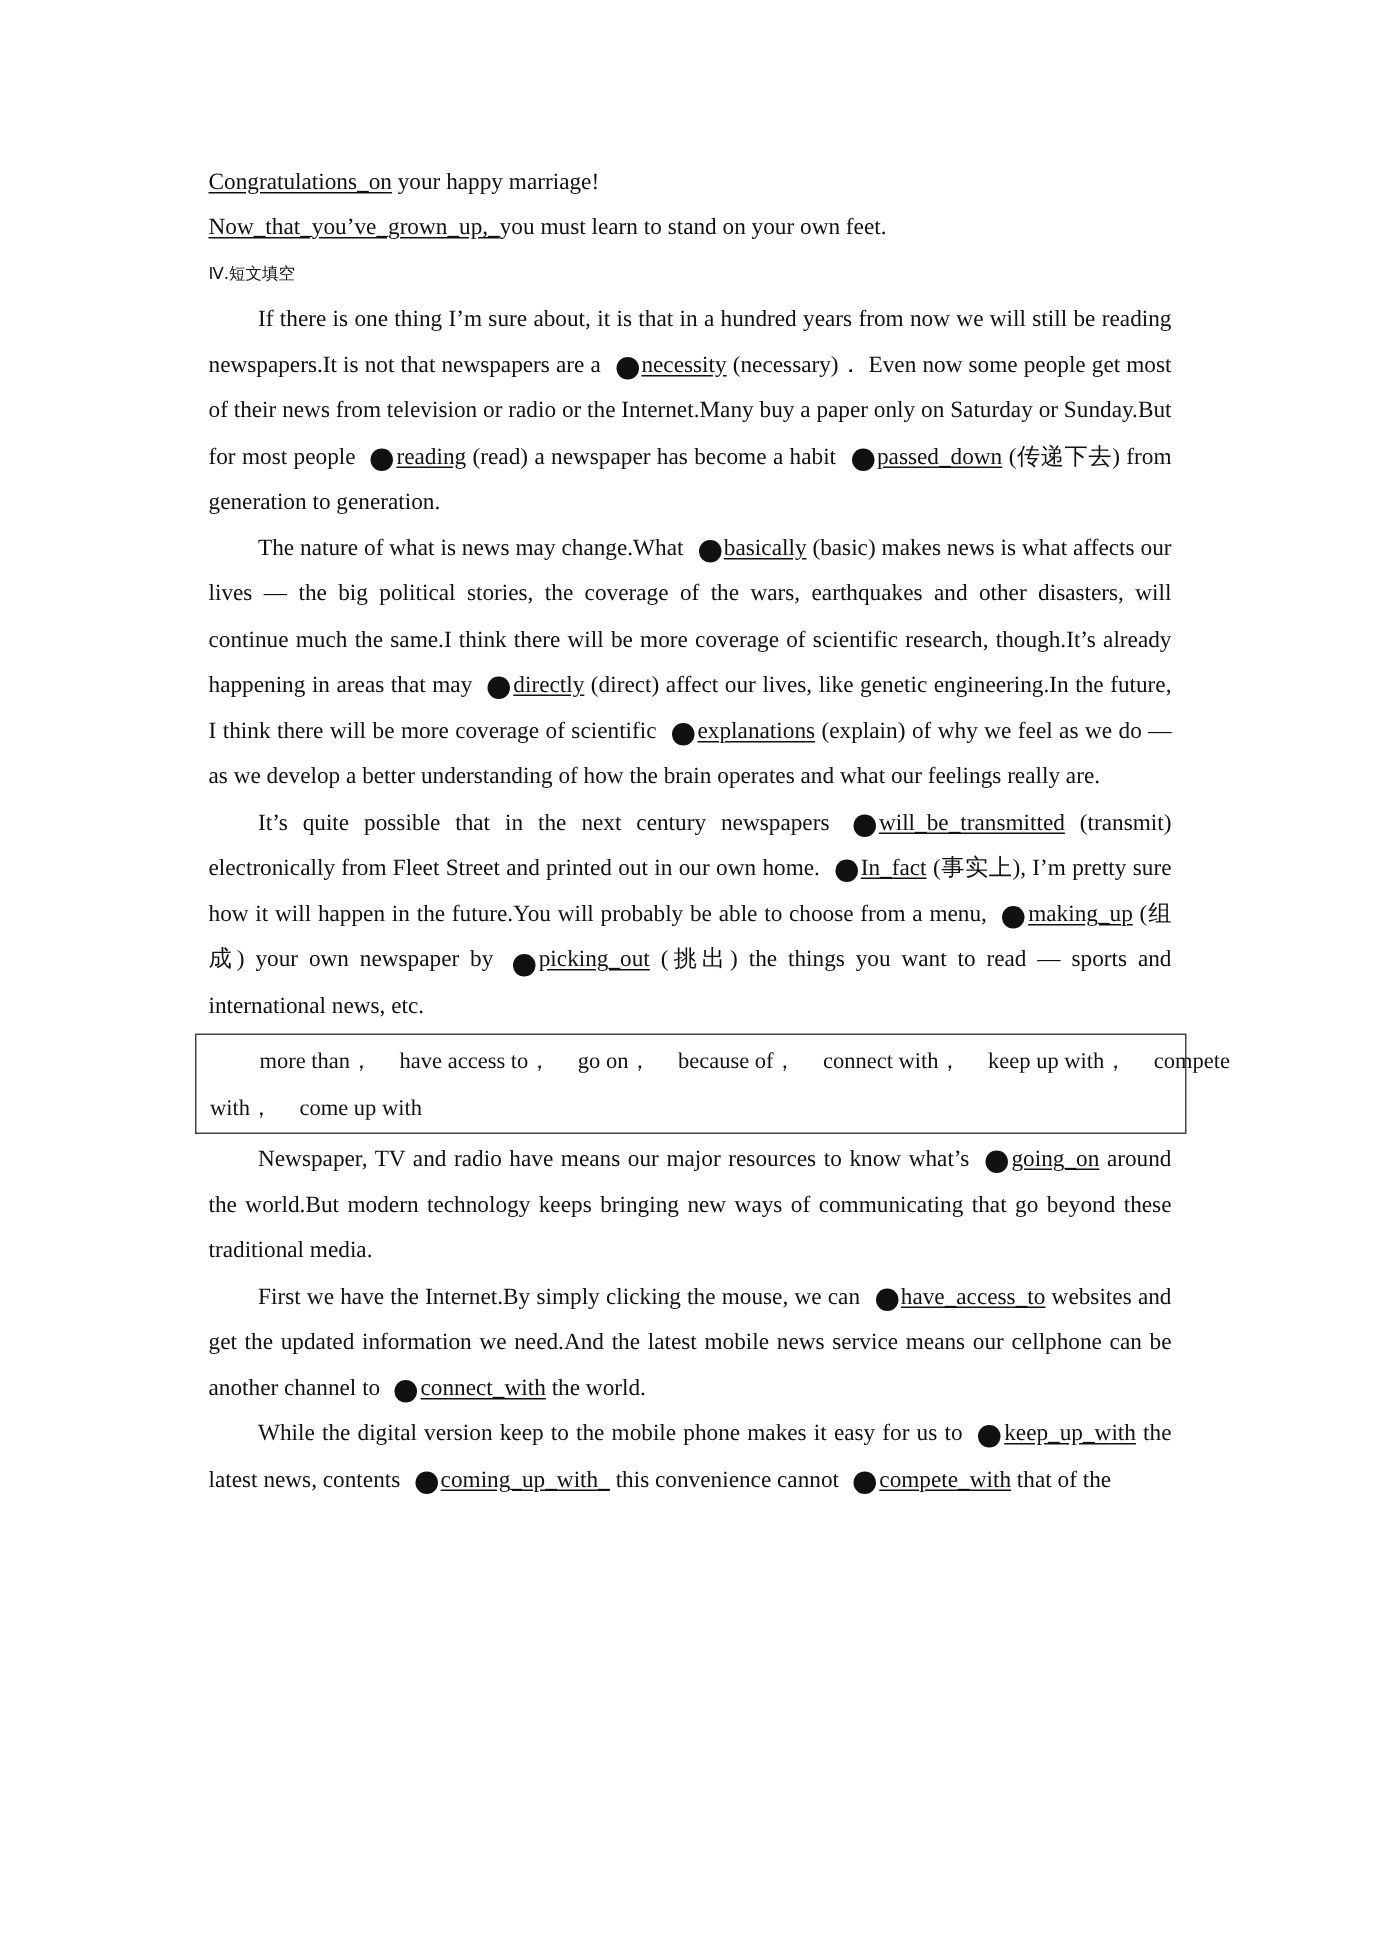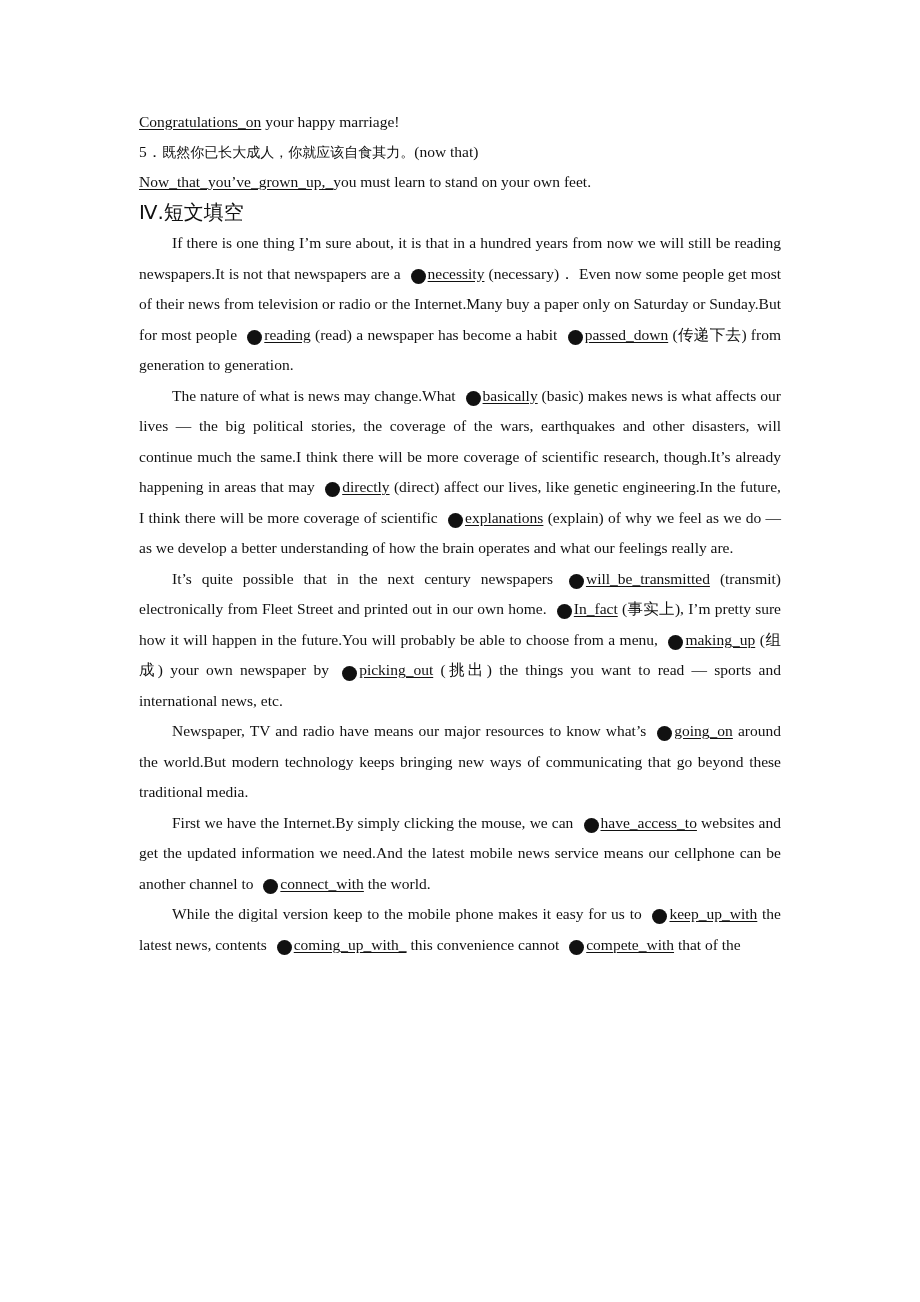--- a/index.html
+++ b/index.html
@@ -1,21 +1,21 @@
 <!DOCTYPE html>
 <html><head>
 <meta charset="utf-8">
 <style>
   html, body { margin: 0; padding: 0; background: #ffffff; }
   body { width: 920px; height: 1302px; position: relative; overflow: hidden;
          font-family: "Liberation Serif", "DejaVu Serif", serif; color: #111; }
   .page { position: absolute; left: 139px; top: 107px; width: 642px; }
   .line { font-size: 15.5px; line-height: 30px; }
   .para { font-size: 15.5px; line-height: 30.5px; text-align: justify; text-indent: 33px; margin: 0; }
-  .heading { font-family: "DejaVu Sans", sans-serif; font-size: 20px; line-height: 31px; }
+  .heading { font-family: "DejaVu Sans", sans-serif; font-size: 11px; line-height: 31px; }
   .indent { padding-left: 33px; }
   .u { text-decoration: underline; text-underline-offset: 2px; margin-top: 28px; }
   .num { display: inline-block; width: 15px; height: 15px; border-radius: 50%;
          background: #111; color: #fff; font-family: "DejaVu Sans", sans-serif;
          font-size: 11px; line-height: 15px; text-align: center; font-weight: bold;
          vertical-align: -1px; margin: 0 2px 0 6px; }
   .num.wide { font-size: 9px; letter-spacing: -1px; }
   .wordbox { position: relative; border: 1px solid #444; width: 659px; margin-left: -9px;
              height: 65px; margin-top: 3px; margin-bottom: 2px; }
   .wordbox .row1 { position: absolute; left: 42px; top: 3px; white-space: nowrap; font-size: 15px; line-height: 30px; }
@@ -23,33 +23,40 @@
   .wordbox .w { margin-right: 18px; }
   .cn { font-family: "DejaVu Sans", sans-serif; font-size: 14px; }
 </style>
 </head>
 <body>
 
 <div class="page">
 
   <div class="line"><span class="u">Congratulations_on</span><span> your happy marriage!</span></div>
 
-  <div class="line"><span>5．</span><span class="cn">既然你已长大成人，你就应该自食其力。</span><span>(now that)</span></div>
 
   <div class="line"><span class="u">Now_that_you’ve_grown_up,_</span><span>you must learn to stand on your own feet.</span></div>
 
   <div class="heading">Ⅳ.短文填空</div>
 
   <p class="para"><span>If there is one thing I’m sure about, it is that in a hundred years from now we will still be reading newspapers.It is not that newspapers are a </span><span class="num">1</span><span class="u">necessity</span><span> (necessary)．  Even now some people get most of their news from television or radio or the Internet.Many buy a paper only on Saturday or Sunday.But for most people </span><span class="num">2</span><span class="u">reading</span><span> (read) a newspaper has become a habit </span><span class="num">3</span><span class="u">passed_down</span><span> (传递下去) from generation to generation.</span></p>
 
   <p class="para"><span>The nature of what is news may change.What </span><span class="num">4</span><span class="u">basically</span><span> (basic) makes news is what affects our lives — the big political stories, the coverage of the wars, earthquakes and other disasters, will continue much the same.I think there will be more coverage of scientific research, though.It’s already happening in areas that may </span><span class="num">5</span><span class="u">directly</span><span> (direct) affect our lives, like genetic engineering.In the future, I think there will be more coverage of scientific </span><span class="num">6</span><span class="u">explanations</span><span> (explain) of why we feel as we do — as we develop a better understanding of how the brain operates and what our feelings really are.</span></p>
 
   <p class="para"><span>It’s quite possible that in the next century newspapers </span><span class="num">7</span><span class="u">will_be_transmitted</span><span> (transmit) electronically from Fleet Street and printed out in our own home. </span><span class="num">8</span><span class="u">In_fact</span><span> (事实上), I’m pretty sure how it will happen in the future.You will probably be able to choose from a menu, </span><span class="num">9</span><span class="u">making_up</span><span> (组成) your own newspaper by </span><span class="num wide">10</span><span class="u">picking_out</span><span> (挑出) the things you want to read — sports and international news, etc.</span></p>
 
 
+  <div class="wordbox">
+    <div class="row1">
+      <span class="w">more than，</span><span class="w">have access to，</span><span class="w">go on，</span><span class="w">because of，</span><span class="w">connect with，</span><span class="w">keep up with，</span><span>compete</span>
+    </div>
+    <div class="row2">
+      <span class="w">with，</span><span>come up with</span>
+    </div>
+  </div>
 
   <p class="para"><span>Newspaper, TV and radio have means our major resources to know what’s </span><span class="num">1</span><span class="u">going_on</span><span> around the world.But modern technology keeps bringing new ways of communicating that go beyond these traditional media.</span></p>
 
   <p class="para"><span>First we have the Internet.By simply clicking the mouse, we can </span><span class="num">2</span><span class="u">have_access_to</span><span> websites and get the updated information we need.And the latest mobile news service means our cellphone can be another channel to </span><span class="num">3</span><span class="u">connect_with</span><span> the world.</span></p>
 
 
   <p class="para"><span>While the digital version keep to the mobile phone makes it easy for us to </span><span class="num">5</span><span class="u">keep_up_with</span><span> the latest news, contents </span><span class="num">6</span><span class="u">coming_up_with_</span><span> this convenience cannot </span><span class="num">7</span><span class="u">compete_with</span><span> that of the</span></p>
 
 </div>
 

